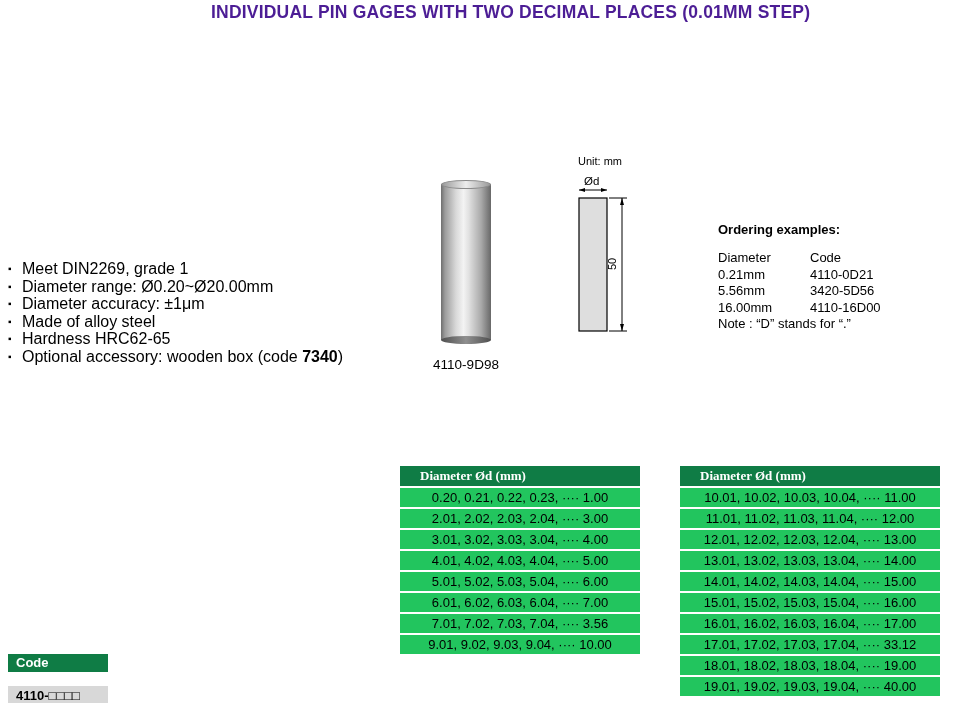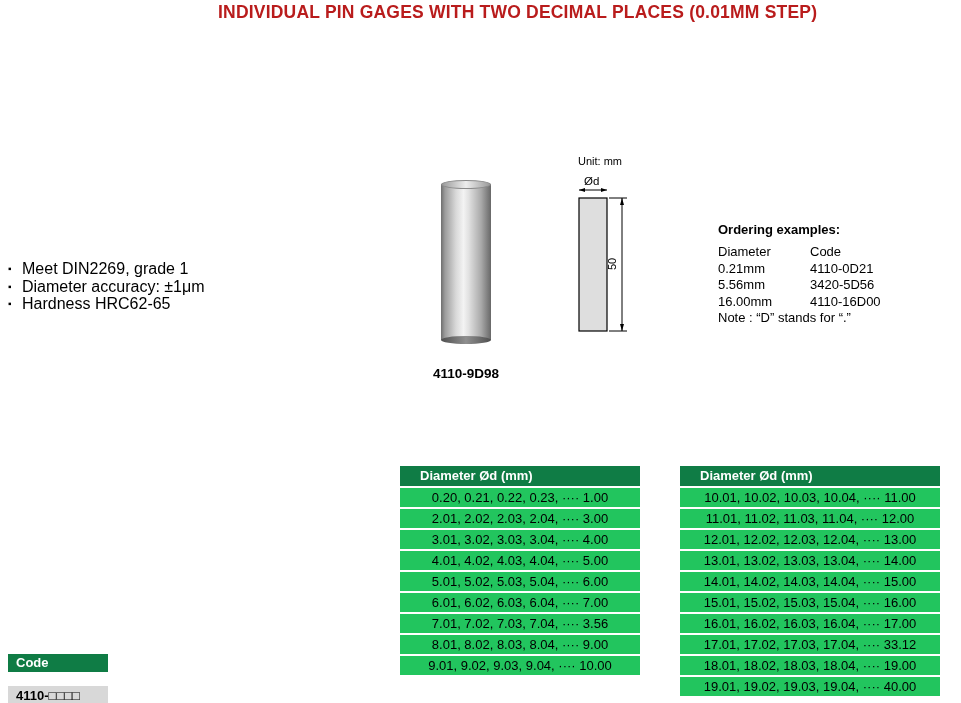--- a/index.html
+++ b/index.html
@@ -1,64 +1,67 @@
 <!DOCTYPE html>
 <html><head>
 <meta charset="utf-8">
 <style>
   * { margin:0; padding:0; box-sizing:border-box; }
   html,body { background:#ffffff; }
   body { font-family:"Liberation Sans", sans-serif; color:#000; }
   .page { position:relative; width:961px; height:703px; background:#fff; overflow:hidden; }
 
-  .title { position:absolute; left:218px; top:2px; font-size:17.5px; font-weight:bold; color:#b91c1c; letter-spacing:0.2px; }
+  .title { position:absolute; left:211px; top:2px; font-size:17.5px; font-weight:bold; color:#4c1d95; letter-spacing:0.2px; }
 
   .features { position:absolute; left:8px; top:262px; list-style:none; font-size:16px; }
   .features li { position:relative; padding-left:14px; margin-bottom:4.5px; line-height:13px; }
   .features li::before { content:"▪"; position:absolute; left:0; top:0; font-size:10px; }
   .features b { font-weight:bold; }
 
   
   .pin { position:absolute; left:441px; top:180px; width:50px; height:164px; }
   .pin-body { position:absolute; top:4px; left:0; width:50px; height:156px;
     background:linear-gradient(90deg,#6e6e6e 0%,#9c9c9c 8%,#d9d9d9 30%,#f3f3f3 45%,#e2e2e2 55%,#aaaaaa 80%,#686868 100%); }
   .pin-top { position:absolute; top:0; left:0; width:50px; height:9px; border-radius:50%;
     background:linear-gradient(90deg,#9a9a9a,#ededed 50%,#9a9a9a); border:1px solid #8a8a8a; }
   .pin-bottom { position:absolute; bottom:0; left:0; width:50px; height:8px; border-radius:50%;
     background:linear-gradient(90deg,#4f4f4f,#8f8f8f 50%,#4f4f4f); }
-  .pin-label { position:absolute; left:425px; top:357px; width:82px; text-align:center; font-size:13.5px; font-weight:bold;margin-top:9px; }
+  .pin-label { position:absolute; left:425px; top:357px; width:82px; text-align:center; font-size:13.5px; font-weight:normal; }
 
   .drawing { position:absolute; left:553px; top:152px; }
 
   .ordering { position:absolute; left:718px; top:222px; font-size:13px; }
-  .ord-title { font-weight:bold; margin-bottom:6px; line-height:16px; }
+  .ord-title { font-weight:bold; margin-bottom:12px; line-height:16px; }
   .ord-row { display:grid; grid-template-columns:92px auto; line-height:16.5px; }
   .ord-note { line-height:16.5px; }
 
   .dtable { position:absolute; font-size:13px; }
-  .thead { background:#0f7c45; color:#fff; font-weight:bold; height:20px; line-height:20px; padding-left:20px; margin-bottom:2px; }
+  .thead { background:#0f7c45; color:#fff; font-weight:bold; height:20px; line-height:20px; padding-left:20px; margin-bottom:2px;font-family:Liberation Serif, serif; }
   .trow { background:#22c55e; height:19px; line-height:19px; text-align:center; margin-bottom:2px; }
   .t1 { left:400px; top:466px; width:240px; }
   .t2 { left:680px; top:466px; width:260px; }
 
   .codeblock { position:absolute; left:8px; top:654px; width:100px; font-size:13px; }
   .code-head { background:#0f7c45; color:#fff; font-weight:bold; height:18px; line-height:18px; padding-left:8px; }
   .code-val { background:#d8d8d8; font-weight:bold; height:19px; line-height:19px; padding-left:8px; margin-top:14px; }
 </style>
 </head>
 <body>
 
 <div class="page">
 
   <h1 class="title">INDIVIDUAL PIN GAGES WITH TWO DECIMAL PLACES (0.01MM STEP)</h1>
 
   <ul class="features">
     <li>Meet DIN2269, grade 1</li>
+    <li>Diameter range: Ø0.20~Ø20.00mm</li>
     <li>Diameter accuracy: ±1μm</li>
+    <li>Made of alloy steel</li>
     <li>Hardness HRC62-65</li>
+    <li><span>Optional accessory: wooden box (code </span><b>7340</b><span>)</span></li>
   </ul>
 
   <div class="pin">
     <div class="pin-body"></div>
     <div class="pin-top"></div>
     <div class="pin-bottom"></div>
   </div>
   <div class="pin-label">4110-9D98</div>
 
   <svg class="drawing" width="100" height="190" viewBox="0 0 100 190">
@@ -99,21 +102,20 @@
 
   <div class="dtable t1">
     <div class="thead">Diameter Ød (mm)</div>
     <div class="trow">0.20, 0.21, 0.22, 0.23, ···· 1.00</div>
     <div class="trow">2.01, 2.02, 2.03, 2.04, ···· 3.00</div>
     <div class="trow">3.01, 3.02, 3.03, 3.04, ···· 4.00</div>
     <div class="trow">4.01, 4.02, 4.03, 4.04, ···· 5.00</div>
     <div class="trow">5.01, 5.02, 5.03, 5.04, ···· 6.00</div>
     <div class="trow">6.01, 6.02, 6.03, 6.04, ···· 7.00</div>
     <div class="trow">7.01, 7.02, 7.03, 7.04, ···· 3.56</div>
-    <div class="trow">8.01, 8.02, 8.03, 8.04, ···· 9.00</div>
     <div class="trow">9.01, 9.02, 9.03, 9.04, ···· 10.00</div>
   </div>
 
   <div class="dtable t2">
     <div class="thead">Diameter Ød (mm)</div>
     <div class="trow">10.01, 10.02, 10.03, 10.04, ···· 11.00</div>
     <div class="trow">11.01, 11.02, 11.03, 11.04, ···· 12.00</div>
     <div class="trow">12.01, 12.02, 12.03, 12.04, ···· 13.00</div>
     <div class="trow">13.01, 13.02, 13.03, 13.04, ···· 14.00</div>
     <div class="trow">14.01, 14.02, 14.03, 14.04, ···· 15.00</div>

